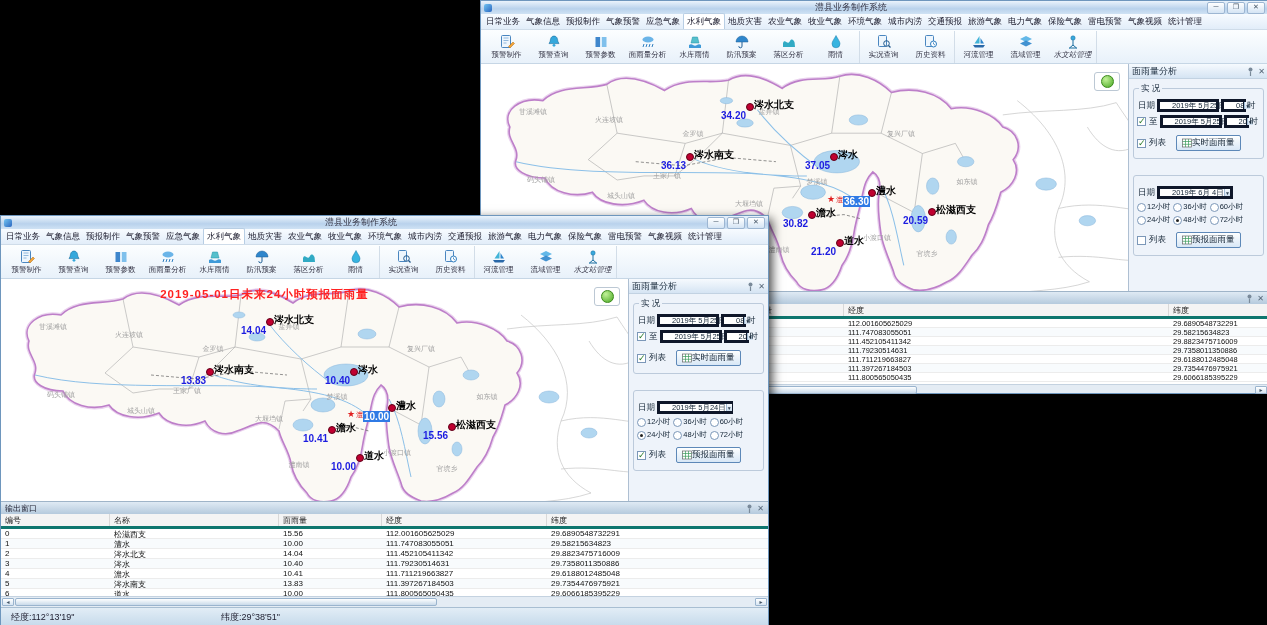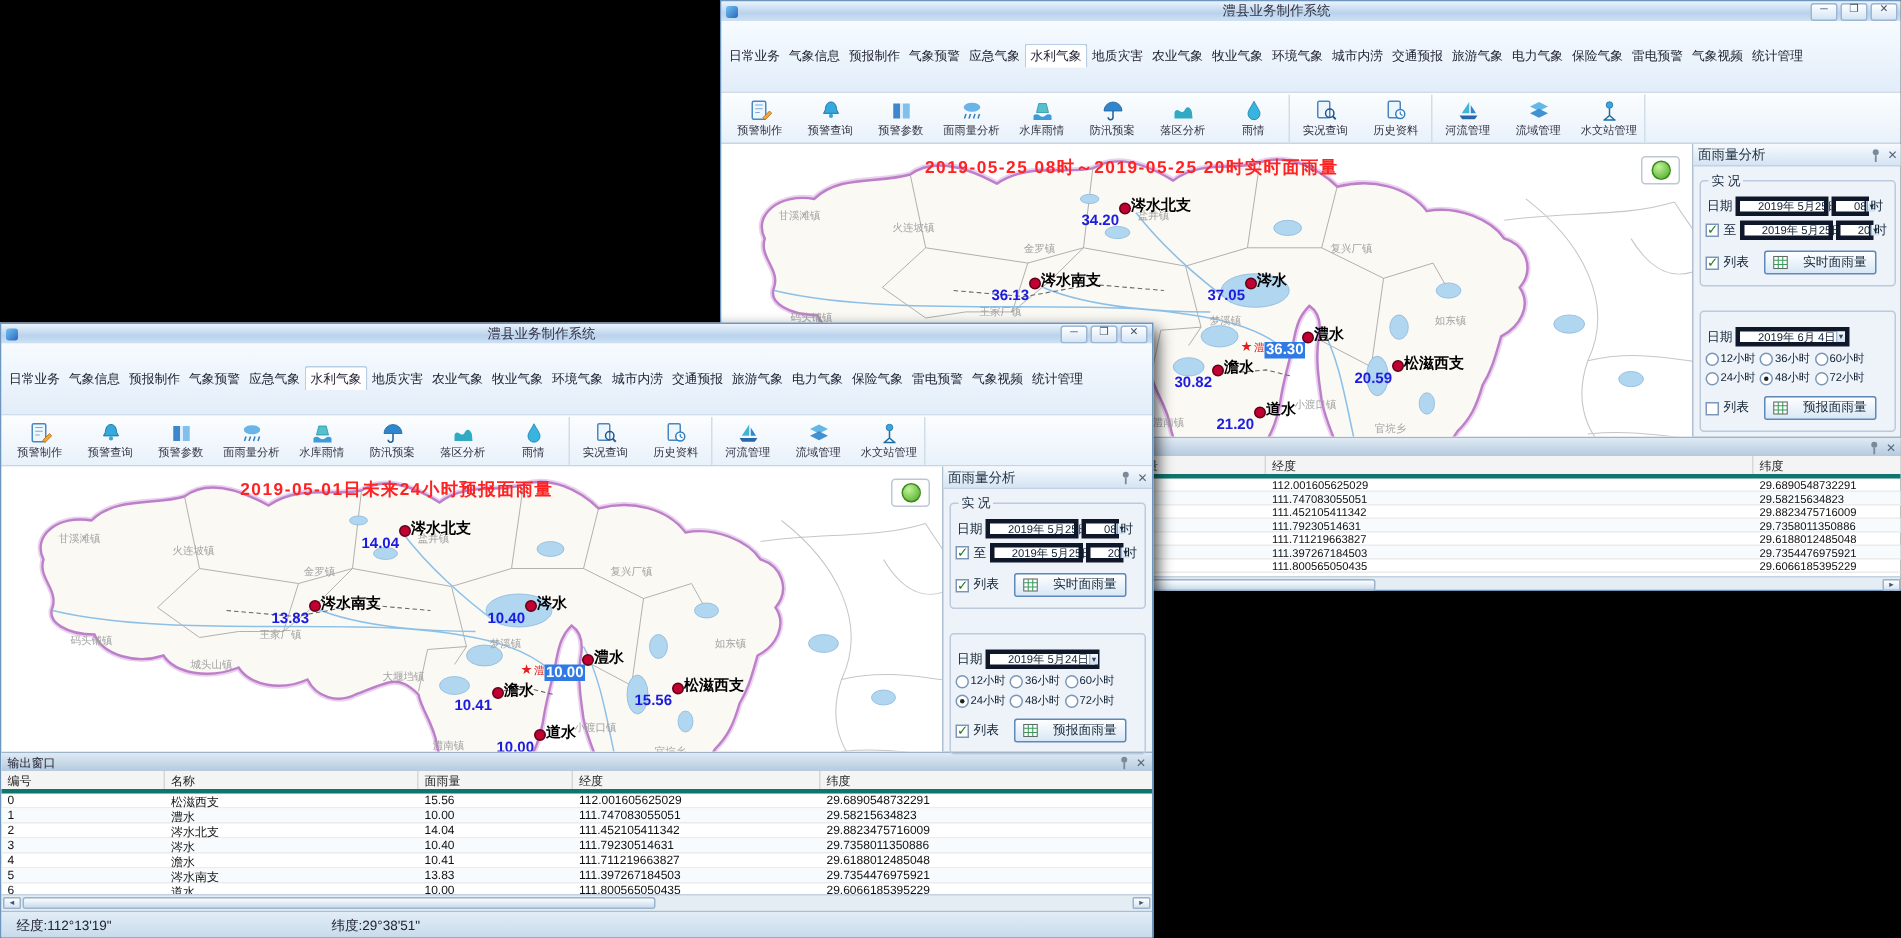--- a/index.html
+++ b/index.html
@@ -14,32 +14,32 @@
             display:flex;align-items:center;padding:0 3px;}
   .app-ico{width:8px;height:8px;border-radius:2px;background:linear-gradient(135deg,#72c4f2,#2a66c0);
            margin-right:3px;flex:0 0 8px;}
   .titlebar .title{flex:1;text-align:center;font-size:9px;color:#334;}
   .winctl{display:flex;gap:2px;}
   .winbtn{width:16px;height:10px;border:1px solid #9db6d2;border-radius:2px;
           background:linear-gradient(#ffffff,#d4e4f4);font-size:7px;line-height:8px;
           text-align:center;color:#456;}
 
   .menubar{flex:0 0 15px;height:15px;display:flex;align-items:flex-end;
-           background:linear-gradient(#f7fbff,#e2edf9);border-bottom:1px solid #cfdce9;padding:16px 2px;}
+           background:linear-gradient(#f7fbff,#e2edf9);border-bottom:1px solid #cfdce9;padding:0 2px;}
   .menu-item{font-size:8.5px;color:#223;padding:2px 3px 1px;white-space:nowrap;}
   .menu-item.selected{background:#fff;border:1px solid #b8cee4;border-bottom:none;
                       border-radius:2px 2px 0 0;}
 
   .toolbar{flex:0 0 32px;height:32px;display:flex;background:linear-gradient(#fcfeff,#e8f1fa);
            border-bottom:1px solid #c6d6e5;padding:1px 2px 0;}
   .tool{width:47px;display:flex;flex-direction:column;align-items:center;justify-content:center;
         gap:1px;color:#334;}
   .tool span{font-size:7.5px;white-space:nowrap;}
   .tool.group-start{border-left:1px solid #d2dde8;}
-  .tool:last-child{border-right:1px solid #d2dde8;}
+  .tool:last-child{border-right:1px solid #d2dde8;font-style:italic;}
   .ticon{width:16px;height:15px;display:block;}
 
   .content{flex:1;display:flex;min-height:0;}
   .map-area{flex:1;position:relative;background:#fff;overflow:hidden;}
   .map-title{position:absolute;left:0;right:100px;top:8px;text-align:center;font-size:11.5px;
              font-weight:bold;color:#ff2222;letter-spacing:1px;z-index:5;}
   .map-btn{position:absolute;right:8px;top:8px;width:24px;height:17px;background:#fff;
            border:1px solid #bcc8d4;border-radius:3px;display:flex;align-items:center;
            justify-content:center;z-index:6;}
   .map-btn i{width:11px;height:11px;border-radius:50%;display:block;border:1px solid #3a8a1a;
@@ -80,21 +80,21 @@
   .sel.d1{width:62px;} .sel.d2{width:25px;margin-left:2px;} .sel.d3{width:76px;}
   .cb{width:9px;height:9px;flex:0 0 9px;background:#fff;border:1px solid #7b97b8;margin-right:2px;
       position:relative;box-sizing:border-box;}
   .cb.checked::after{content:"✓";position:absolute;left:0;top:-2px;font-size:9px;color:#2a7a2a;}
   .radio-item{display:flex;align-items:center;margin-right:3px;font-size:7.5px;color:#123;
               white-space:nowrap;}
   .radio{width:9px;height:9px;border:1px solid #7b97b8;border-radius:50%;background:#fff;
          margin-right:1px;position:relative;box-sizing:border-box;}
   .radio-item.on .radio::after{content:"";position:absolute;left:2px;top:2px;width:3px;height:3px;
          border-radius:50%;background:#222;}
-  .pbtn{display:flex;align-items:center;gap:10px;margin-left:8px;
+  .pbtn{display:flex;align-items:center;gap:0;margin-left:8px;
         background:linear-gradient(#feffff,#d8e7f6);border:1px solid #5d88b8;border-radius:2px;
         padding:1px 5px;font-size:8.5px;color:#123;}
   .btn-grid{width:10px;height:10px;display:block;}
 
   .dock{border-top:1px solid #9fb4c8;background:#fff;display:flex;flex-direction:column;}
   #win-back .dock{flex:0 0 92px;height:92px;}
   #win-front .dock{flex:0 0 94px;height:94px;}
   .dock-head{flex:0 0 12px;height:12px;background:linear-gradient(#dfeaf4,#b5cadd);
              display:flex;align-items:center;padding:0 4px;font-size:8px;color:#223;}
   .dock-head .dh-title{flex:1;}
@@ -341,21 +341,20 @@
           <use href="#ic12"></use>
         </svg>
         <span>水文站管理</span>
       </div>
   </div>
   <div class="content">
     <div class="map-area">
       <svg class="map-svg" width="660" height="232" viewBox="0 0 640 228" preserveAspectRatio="none">
           <use href="#countymap"></use>
         </svg>
-      <div class="map-title">2019-05-25 08时～2019-05-25 20时实时面雨量</div>
       <div class="map-btn">
           <i></i>
         </div>
       <div>
           <span class="township" style="left: 52px; top: 48px;">甘溪滩镇</span>
           <span class="township" style="left: 60px; top: 116px;">码头铺镇</span>
           <span class="township" style="left: 128px; top: 56px;">火连坡镇</span>
           <span class="township" style="left: 212px; top: 70px;">金罗镇</span>
           <span class="township" style="left: 288px; top: 48px;">盐井镇</span>
           <span class="township" style="left: 420px; top: 70px;">复兴厂镇</span>

